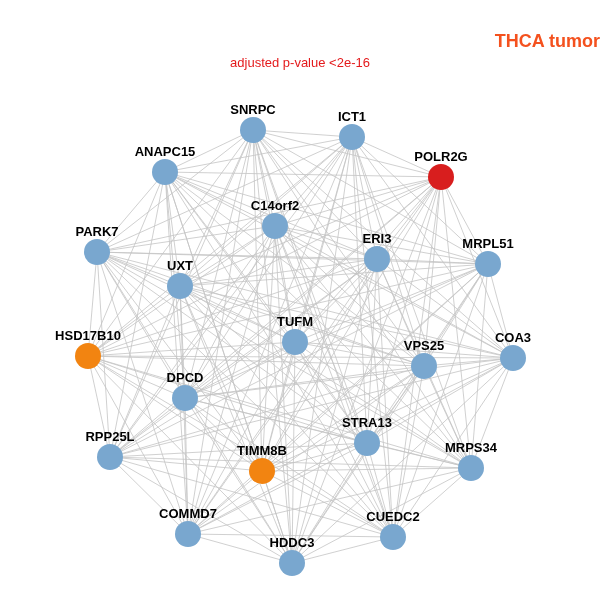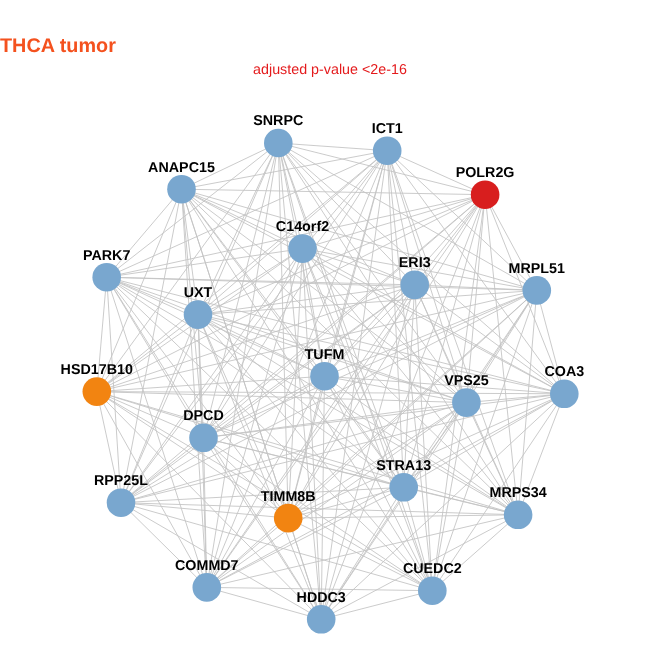--- a/index.html
+++ b/index.html
@@ -18,21 +18,21 @@
   #network-svg {
     position: absolute;
     left: 0;
     top: 0;
   }
   .plot-title {
     position: absolute;
     top: 31px;
     left: 0;
     width: 600px;
-    text-align: left;
+    text-align: right;
     font-size: 18px;
     font-weight: bold;
   }
   .plot-subtitle {
     position: absolute;
     top: 55px;
     left: 0;
     width: 600px;
     text-align: center;
     font-size: 13px;

